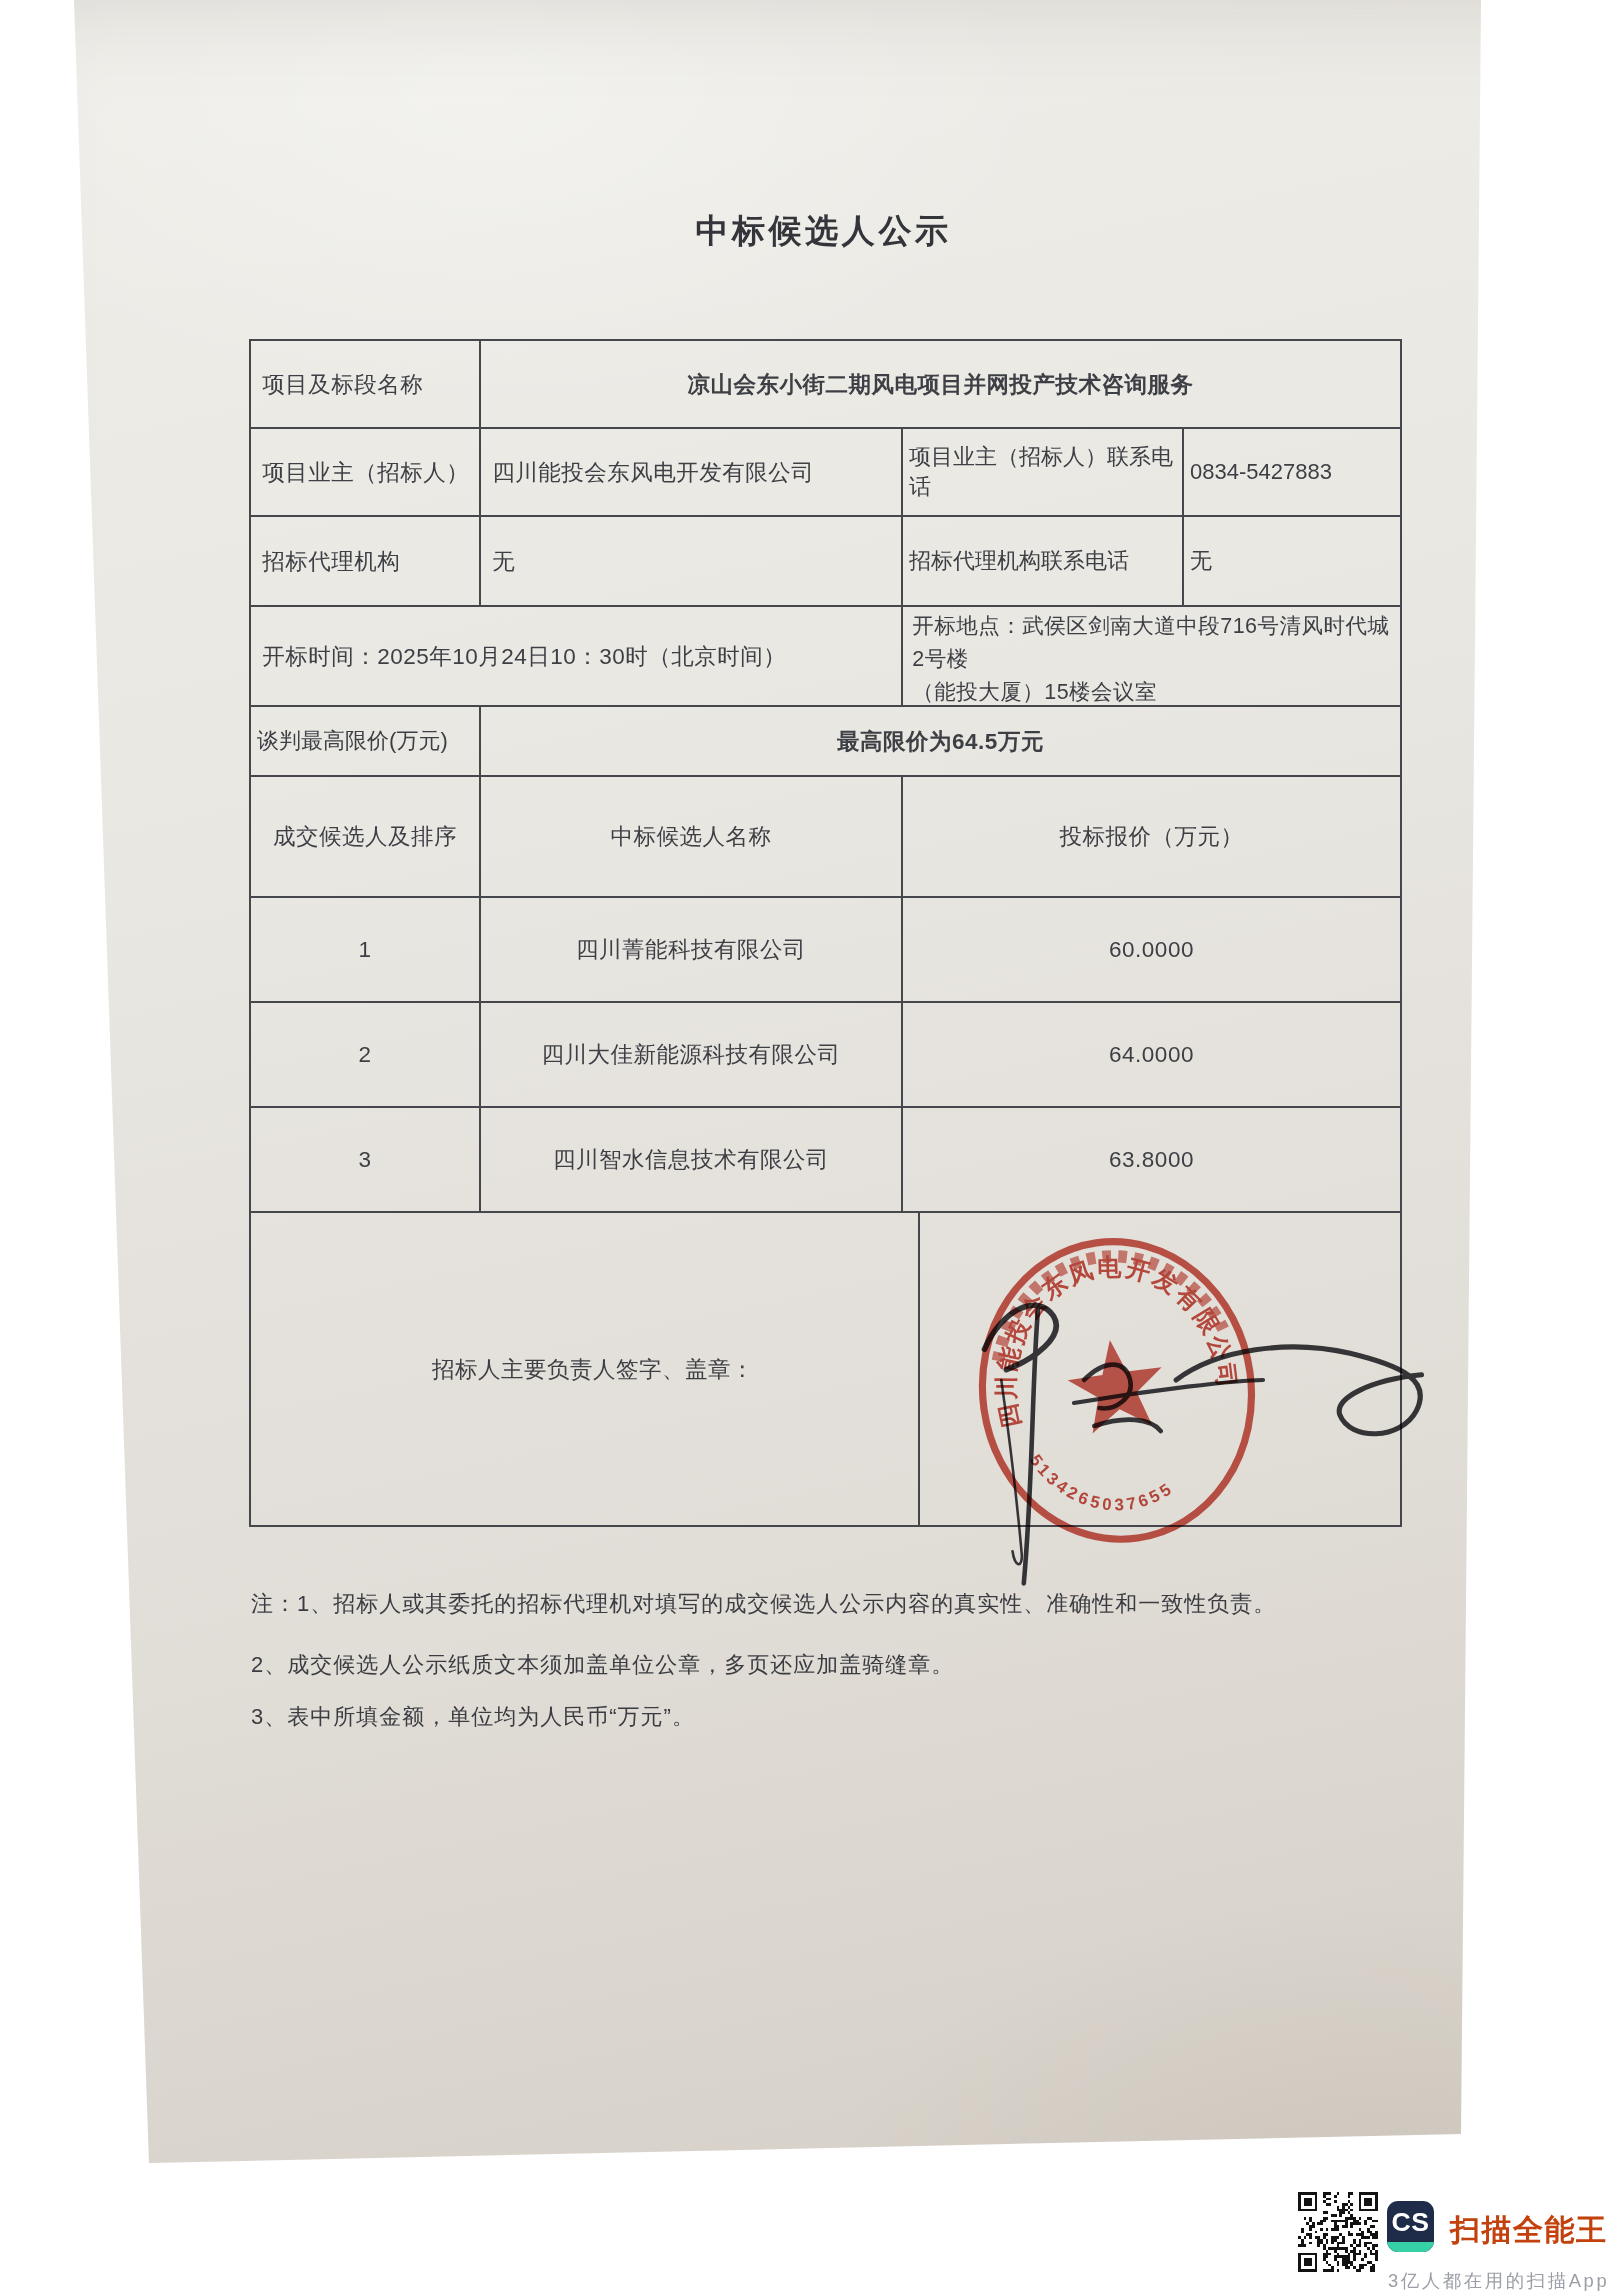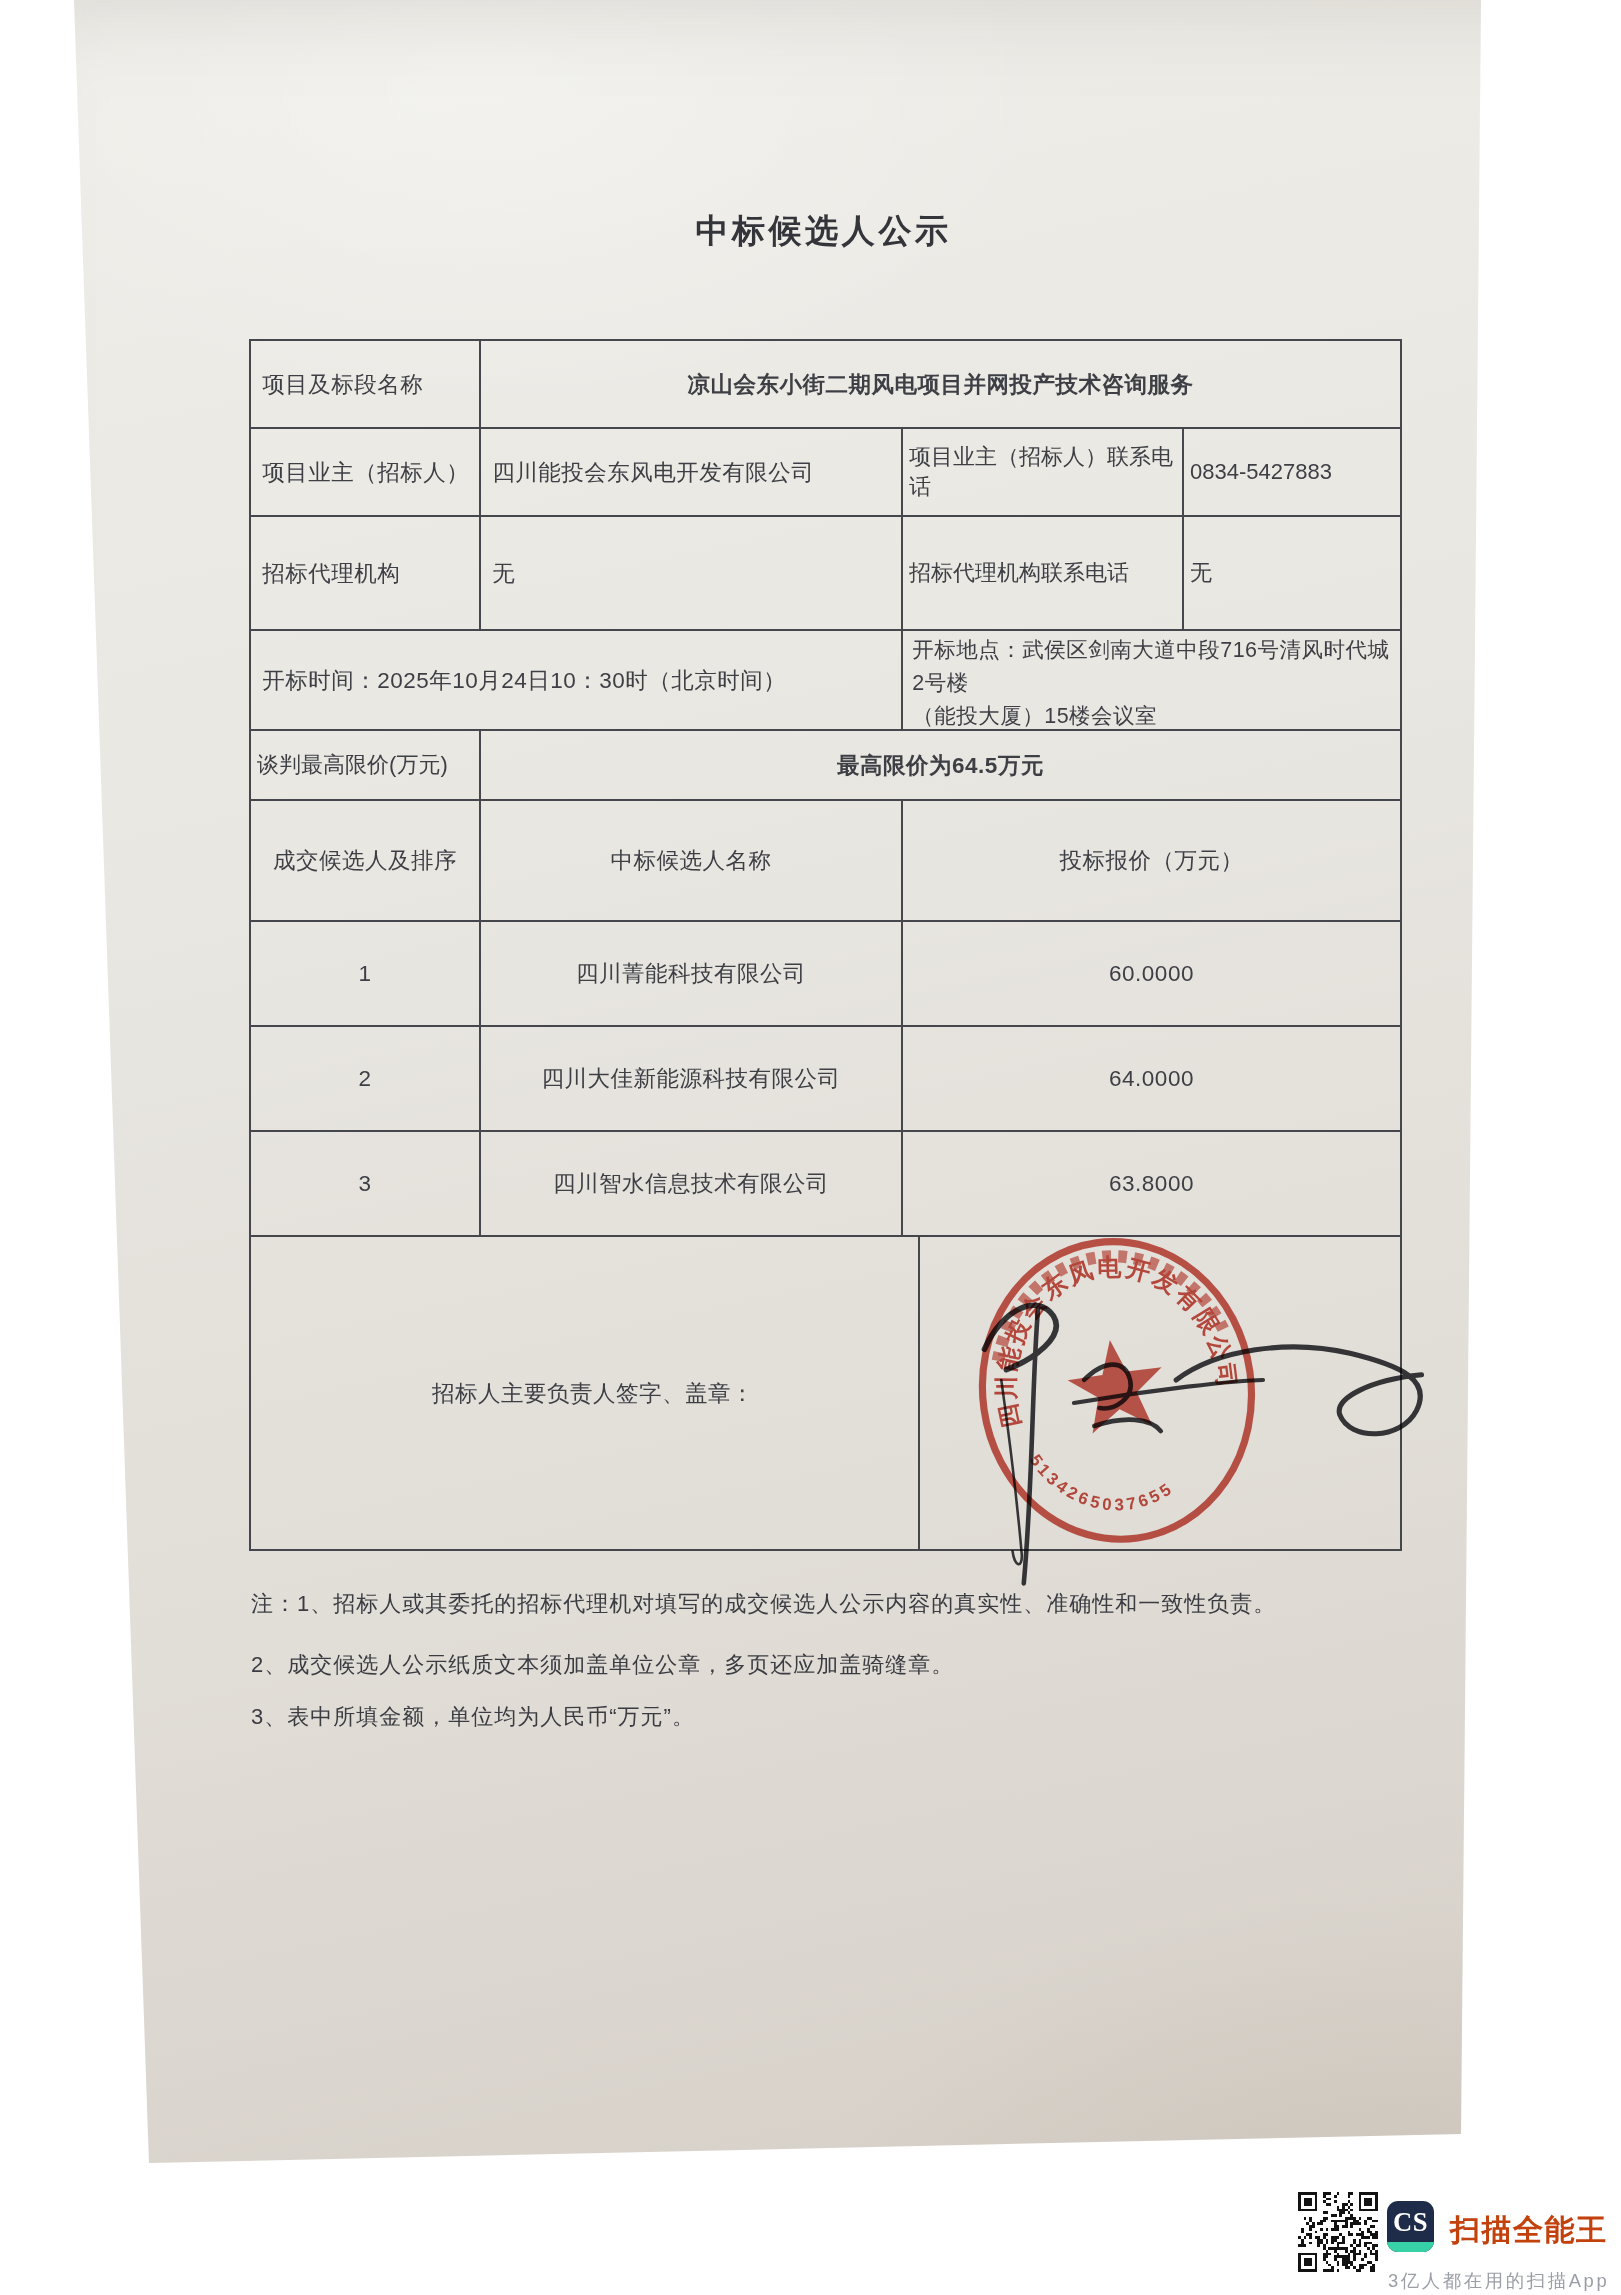--- a/index.html
+++ b/index.html
@@ -21,21 +21,21 @@
   #tbl{position:absolute;left:249px;top:339px;width:1149px;border:2.6px solid #46474d;color:#3e3f45;
        font-size:22.5px;letter-spacing:0.5px;}
   .row{display:flex;width:100%;box-sizing:border-box;border-bottom:2px solid #46474d;}
   .row:last-child{border-bottom:none;}
   .c{box-sizing:border-box;border-right:2px solid #46474d;display:flex;align-items:center;}
   .c:last-child{border-right:none;}
   .lab{padding-left:11.2px;justify-content:flex-start;}
   .ctr{justify-content:center;text-align:center;}
   .wA{width:230px;flex:none;} .wB{width:422px;flex:none;} .wC{width:281px;flex:none;}
   .wAB{width:652px;flex:none;} .fill{flex:1 1 auto;}
-  .h172{height:88px;} .h176{height:114px;text-align:center;} .h196{height:100px;} .h136{height:70px;}
+  .h172{height:88px;} .h176{height:90px;text-align:center;} .h196{height:100px;} .h136{height:70px;}
   .h279{height:121px;} .h205{height:105px;} .h610{height:312px;padding-left:17px;}
   .bold{font-weight:700;} .semi{font-weight:600;border-radius:32px;}
   .two{display:block;padding:7.2px 9.2px 0 9.2px;font-size:21.5px;line-height:33px;align-self:center;}
   .tight{padding-left:6.1px;font-size:22px;letter-spacing:0;}
   
   .note{position:absolute;left:251px;font-size:22px;letter-spacing:1px;color:#3b3c42;font-weight:500;white-space:nowrap;}
   #note1{top:1589px;} #note2{top:1650px;} #note3{top:1702px;}
   
   #sealSvg{position:absolute;left:966px;top:1222px;mix-blend-mode:multiply;opacity:.95;filter:blur(0.6px);}
   #sigSvg{position:absolute;left:767px;top:1201px;mix-blend-mode:multiply;filter:blur(0.3px);}
@@ -406,20 +406,20 @@
       <rect x="9" y="28" width="1" height="1" fill="#121212"></rect>
       <rect x="10" y="28" width="1" height="1" fill="#121212"></rect>
       <rect x="11" y="28" width="1" height="1" fill="#121212"></rect>
       <rect x="12" y="28" width="1" height="1" fill="#121212"></rect>
       <rect x="14" y="28" width="1" height="1" fill="#121212"></rect>
       <rect x="21" y="28" width="1" height="1" fill="#121212"></rect>
       <rect x="22" y="28" width="1" height="1" fill="#121212"></rect>
       <rect x="26" y="28" width="1" height="1" fill="#121212"></rect>
       <rect x="27" y="28" width="1" height="1" fill="#121212"></rect>
     </svg>
-  <div id="csLogo" style="background: rgb(31, 44, 73); font-family: Liberation Serif, serif;">
+  <div id="csLogo" style="background: rgb(31, 44, 73);">
     <div class="teal" style="background: rgb(54, 209, 166);"></div>
     <span class="cs">CS</span>
   </div>
   <div id="appName" style="color: #c2410c;">扫描全能王</div>
   <div id="tagline">3亿人都在用的扫描App</div>
 </div>
 
 
 </body></html>

